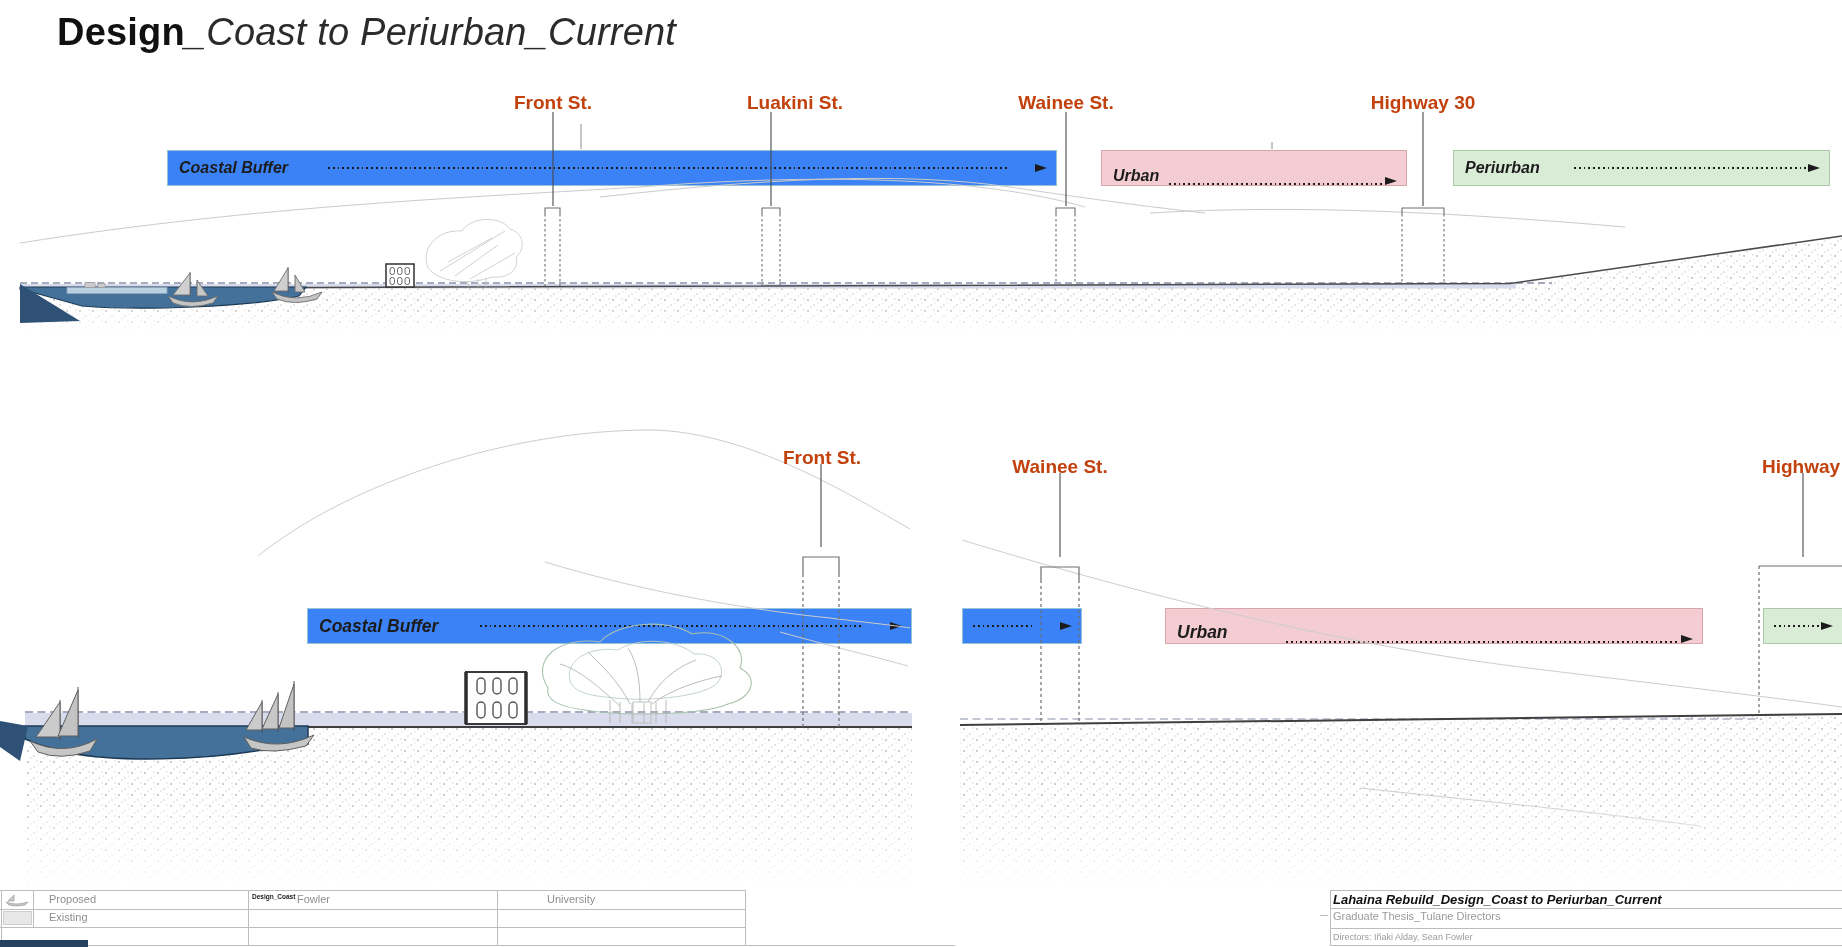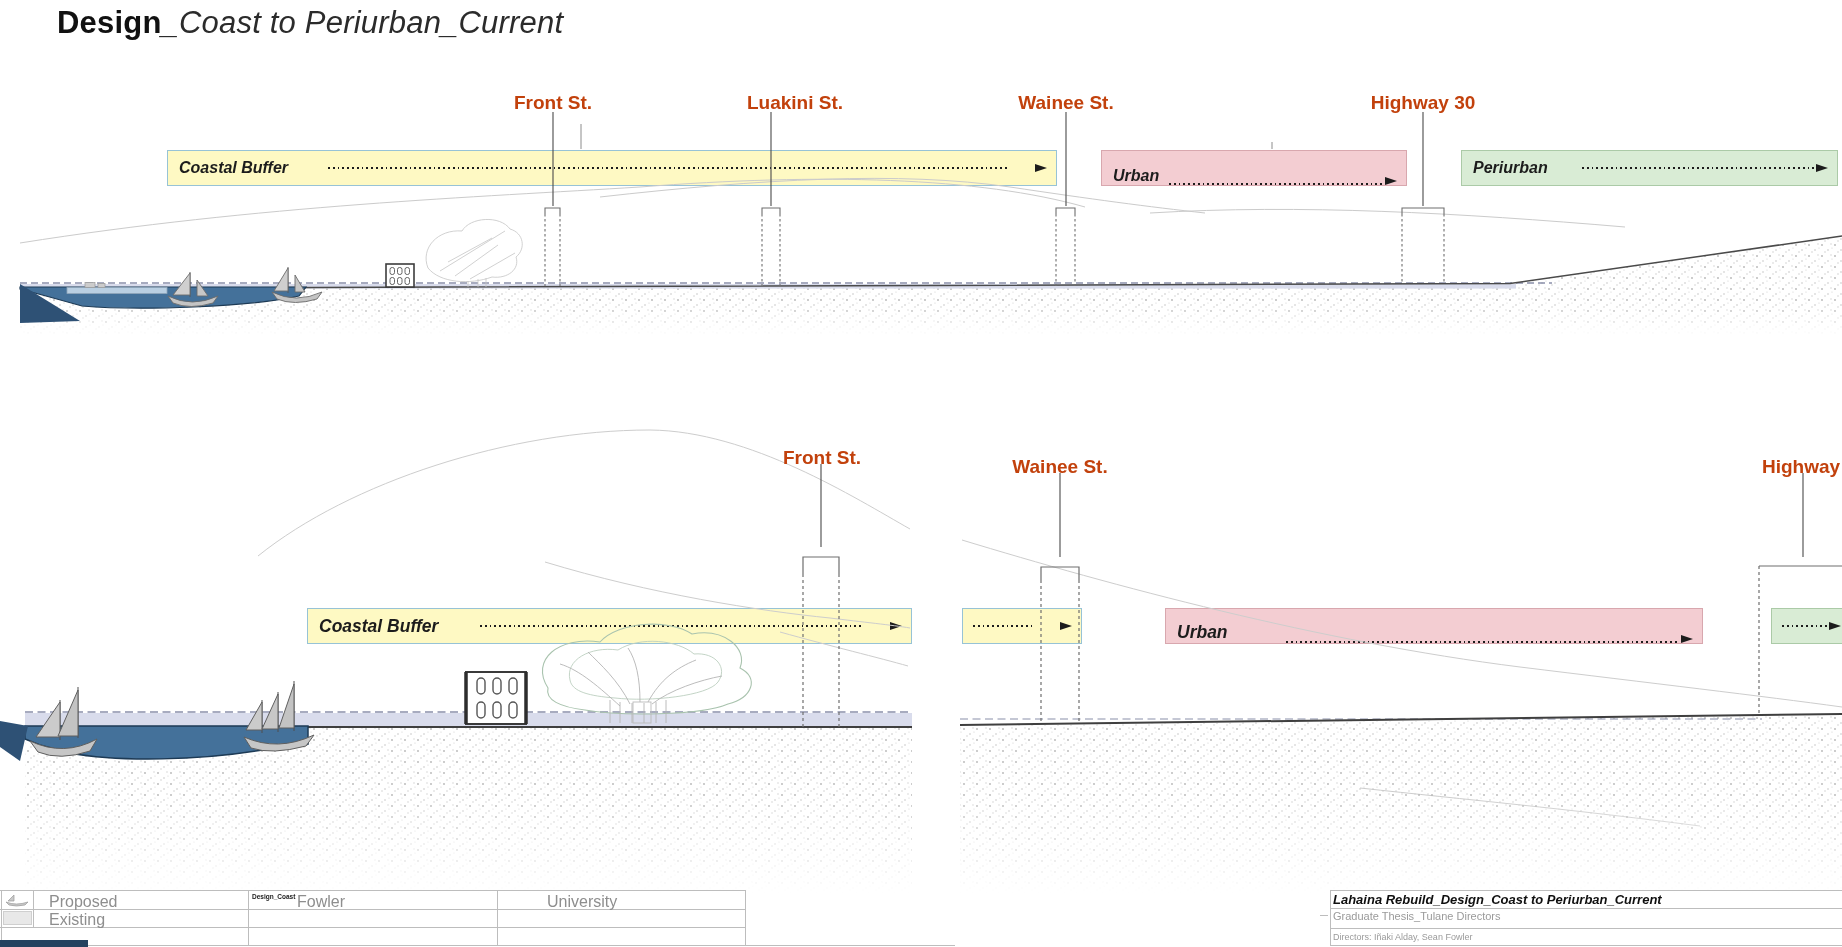--- a/index.html
+++ b/index.html
@@ -1,40 +1,40 @@
 <!DOCTYPE html>
 <html><head>
 <meta charset="utf-8">
 <style>
   html,body{margin:0;padding:0;background:#ffffff;}
   .page{position:relative;width:1842px;height:947px;background:#fff;overflow:hidden;
         font-family:"Liberation Sans", sans-serif;}
   .abs{position:absolute;}
   
-  .hdr{position:absolute;left:57px;top:5px;font-size:31px;color:#111;letter-spacing:.2px;white-space:nowrap;z-index:6;}
+  .hdr{position:absolute;left:57px;top:11px;font-size:38px;color:#111;letter-spacing:.2px;white-space:nowrap;z-index:6;}
   .hdr .b{font-weight:800;font-style:normal;}
   .hdr .i{font-weight:400;font-style:italic;color:#2b2b2b;}
   
   .band{position:absolute;height:36px;display:flex;align-items:center;z-index:1;box-sizing:border-box;}
   .band .lbl{font-style:italic;font-weight:700;color:#1c1c1c;padding-left:11px;white-space:nowrap;}
   .band .dots{flex:1;height:2.2px;margin-right:2px;
      background:repeating-linear-gradient(90deg,#1c1c1c 0 1.8px,transparent 1.8px 4.8px);}
   .band .head{width:0;height:0;border-left:12px solid #1c1c1c;border-top:4px solid transparent;
      border-bottom:4px solid transparent;margin-right:9px;}
-  .band.blue {background:#fef9c3;border:1px solid #97c3d6;gap:24px;}
+  .band.blue {background:#3b82f6;border:1px solid #97c3d6;gap:24px;}
   .band.pink {background:#f3cdd2;border:1px solid #d8a7ae;align-items:flex-end;}
-  .band.green{background:#d9ecd5;border:1px solid #abcaa7;margin-left:8px;}
+  .band.green{background:#d9ecd5;border:1px solid #abcaa7;}
   
   .street{position:absolute;transform:translateX(-50%);font-size:19px;font-weight:700;color:#c2410c;
           white-space:nowrap;z-index:5;}
   
   svg.art{position:absolute;left:0;top:0;z-index:2;pointer-events:none;}
   
   .tbl-line{position:absolute;background:#bdbdbd;z-index:4;}
-  .tb-txt{position:absolute;font-size:16px;color:#8e8e8e;z-index:5;white-space:nowrap;}
+  .tb-txt{position:absolute;font-size:11px;color:#8e8e8e;z-index:5;white-space:nowrap;}
   .tb-title{position:absolute;font-size:13px;font-weight:700;font-style:italic;color:#101010;z-index:5;white-space:nowrap;}
   .tb-sub{position:absolute;font-size:11px;color:#9a9a9a;z-index:5;white-space:nowrap;}
   .tb-small{position:absolute;font-size:9px;color:#9a9a9a;z-index:5;white-space:nowrap;}
   .tb-logo{position:absolute;font-size:6.5px;font-weight:700;color:#1a1a1a;z-index:5;white-space:nowrap;}
   .swatch{position:absolute;background:#e8e8e8;border:1px solid #cfcfcf;z-index:5;}
   .navybar{position:absolute;background:#24425f;z-index:6;}
 </style>
 </head>
 <body>
 

